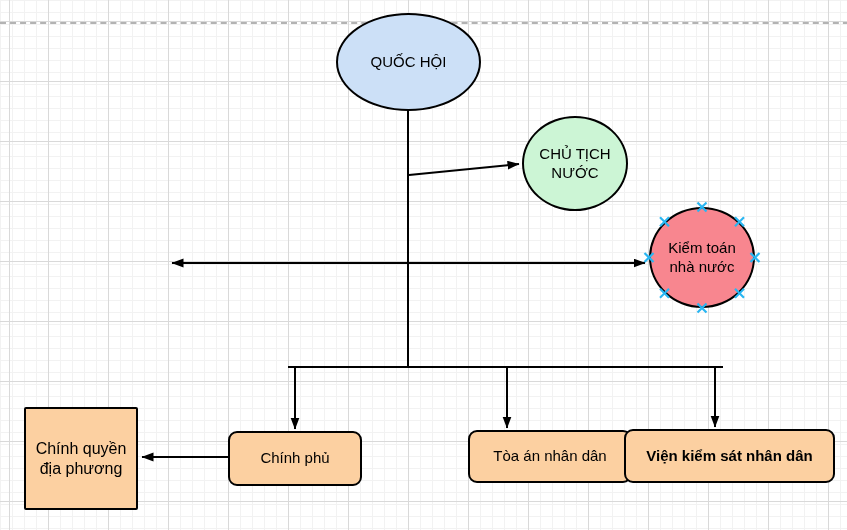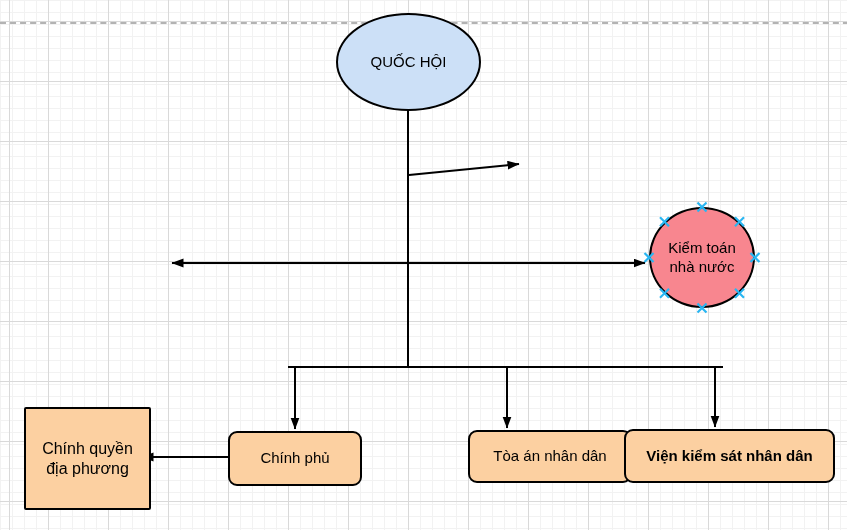--- a/index.html
+++ b/index.html
@@ -41,21 +41,21 @@
   .fill-red{background:var(--c-red_fill);}
   .fill-orange{background:var(--c-orange_fill);}
 
   #n-quoc-hoi{left:336px; top:13px; width:145px; height:98px;}
   #n-chu-tich{left:522px; top:116px; width:106px; height:95px;}
   #n-hoi-dong{left:63px;  top:208px; width:105px; height:100px;}
   #n-kiem-toan{left:649px; top:207px; width:106px; height:101px;}
   #n-chinh-phu{left:228px; top:431px; width:134px; height:55px;}
   #n-toa-an{left:424px; top:430px; width:164px; height:53px;margin-left:44px;}
   #n-vien-ks{left:624px; top:429px; width:211px; height:54px;font-weight:bold;}
-  #n-dia-phuong{left:24px; top:407px; width:127px; height:103px; font-size:16px;}
+  #n-dia-phuong{left:24px; top:407px; width:114px; height:103px; font-size:16px;}
 </style>
 </head>
 <body>
 
 <div class="canvas">
 
   <div class="page-border"></div>
 
   <svg class="edges" width="847" height="530" viewBox="0 0 847 530">
     <defs>
@@ -72,20 +72,24 @@
       <path d="M507,367 L507,428" marker-end="url(#arrow)"></path>
       <path d="M715,367 L715,427" marker-end="url(#arrow)"></path>
       <path d="M228,457 L142,457" marker-end="url(#arrow)"></path>
     </g>
   </svg>
 
   <div id="n-quoc-hoi" class="node ellipse fill-blue">
     <span>QUỐC HỘI</span>
   </div>
 
+  <div id="n-chu-tich" class="node ellipse fill-green">
+    <span>CHỦ TỊCH
+NƯỚC</span>
+  </div>
 
 
   <div id="n-kiem-toan" class="node ellipse fill-red">
     <span>Kiểm toán
 nhà nước</span>
   </div>
 
   <div id="n-chinh-phu" class="node rounded fill-orange">
     <span>Chính phủ</span>
   </div>

